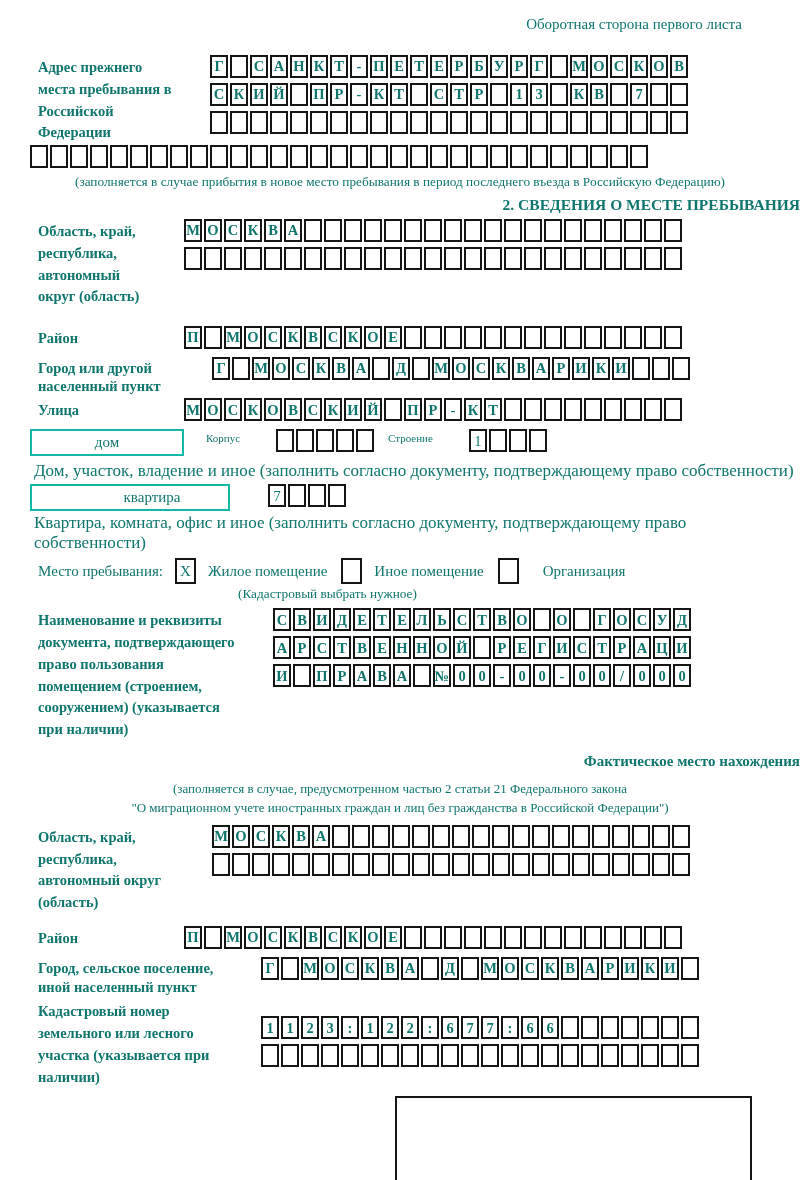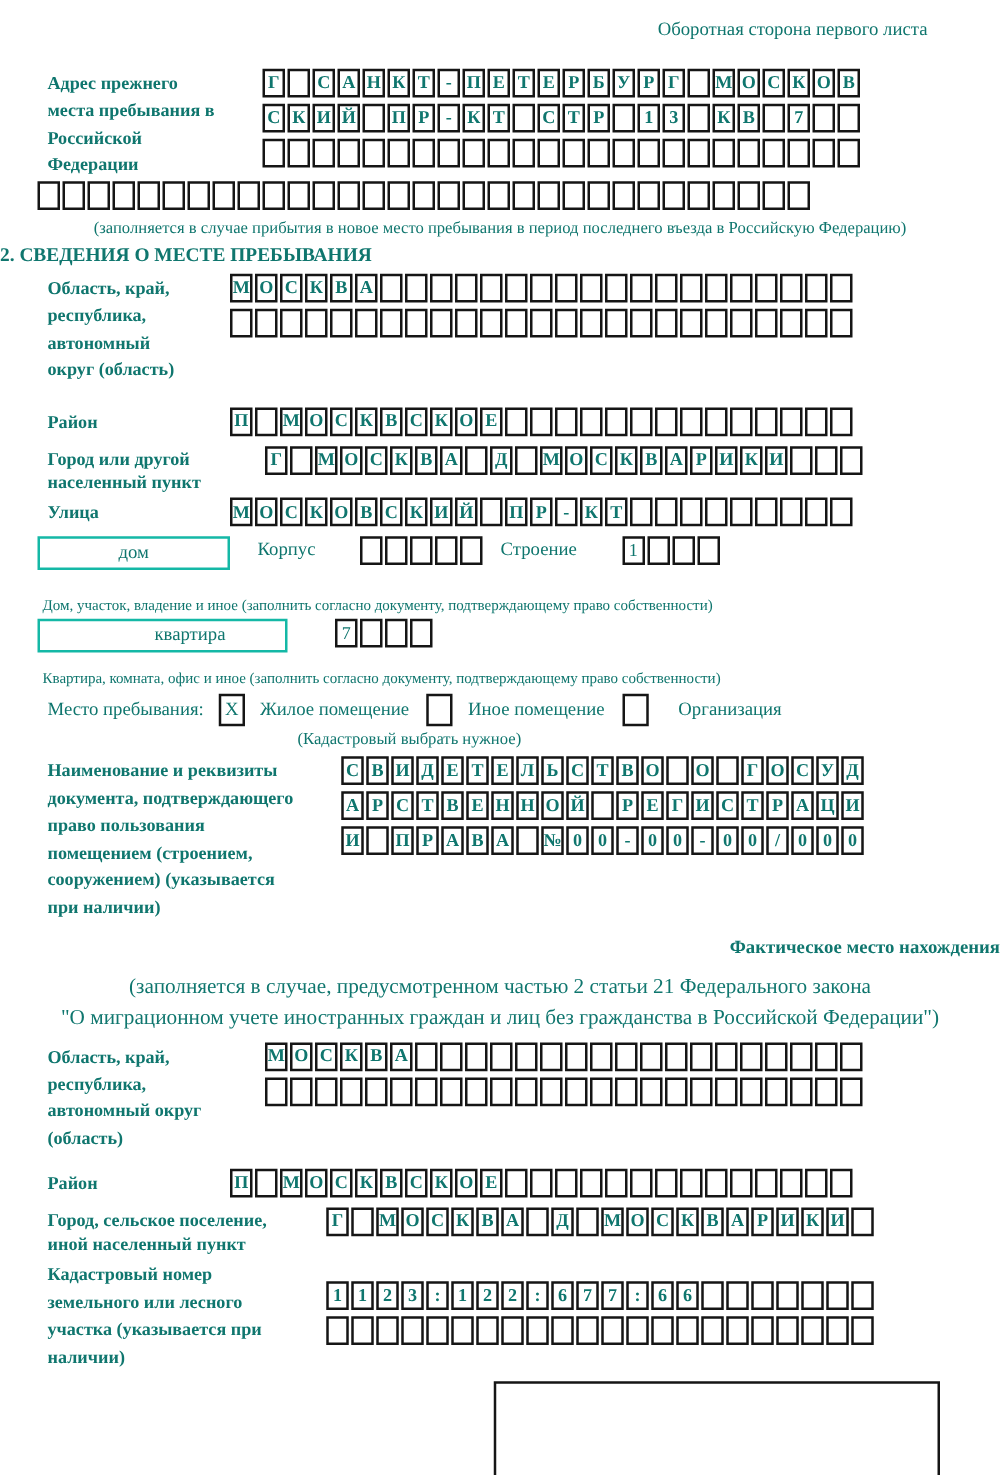--- a/index.html
+++ b/index.html
@@ -21,46 +21,46 @@
   .boxcol { display:flex; flex-direction:column; }
 
   .frow { display:flex; align-items:flex-start; margin-left:38px;font-weight:bold; }
   .flabel { font-size:14.5px; line-height:1.5; padding-top:2px; }
   .w118 { width:118px; } .w144 { width:144px; } .w146 { width:146px; }
   .w195 { width:195px; } .w207 { width:207px; }
 
   .fullrow { margin-left:2px; margin-top:1px; }
 
   .note-center { text-align:center; font-size:13.3px; margin-top:2px; }
-  .h2 { text-align:left; font-weight:bold; font-size:15.5px; margin:6px 0 5px; }
+  .h2 { text-align:right; font-weight:bold; font-size:15.5px; margin:6px 0 5px; }
 
   .mb3 { margin-bottom:3px; }
 
   
   .house-row { display:flex; align-items:flex-start; margin-left:30px; margin-top:3px; }
   .widebox {
     border:2px solid #14b8a6; height:27px; display:flex; align-items:center;
     justify-content:center; font-size:15px;
   }
   .widebox.dom { width:154px; margin-right:10px; }
   .widebox.kv  { width:200px; margin-right:10px;padding-left:44px; }
-  .inline-lbl { font-size:15px; padding-top:3px; margin:0 8px 16px 12px; }
-  .cap { font-size:12px; margin-left:38px; margin-top:12px; margin-bottom:3px; }
+  .inline-lbl { font-size:11px; padding-top:3px; margin:0 8px 16px 12px; }
+  .cap { font-size:17px; margin-left:38px; margin-top:1px; margin-bottom:3px; }
 
   
   .stay { display:flex; align-items:center; margin-left:38px; margin-top:5px; font-size:15px; }
   .chk {
     display:inline-flex; width:21px; height:26px; border:2px solid #151515;
     align-items:center; justify-content:center; font-size:15px; margin:0 12px;
   }
   .stay-gap { margin-left:14px; }
   .stay-note { margin-left:238px; font-size:13.3px; margin-top:2px; margin-bottom:6px; }
 
   .fact-head { text-align:right; font-weight:bold; font-size:15px; margin:12px 0 9px; }
-  .fact-note { text-align:center; font-size:17px; line-height:1.5; margin-bottom:7px; }
+  .fact-note { text-align:center; font-size:13px; line-height:1.5; margin-bottom:7px; }
 
   .boxcol-pad { padding-top:17px; }
 
   .stamp-box {
     margin-left:395px; margin-top:8px; width:357px; height:176px;
     border:2px solid #151515; background:#fff;
   }
 </style>
 </head>
 <body>

